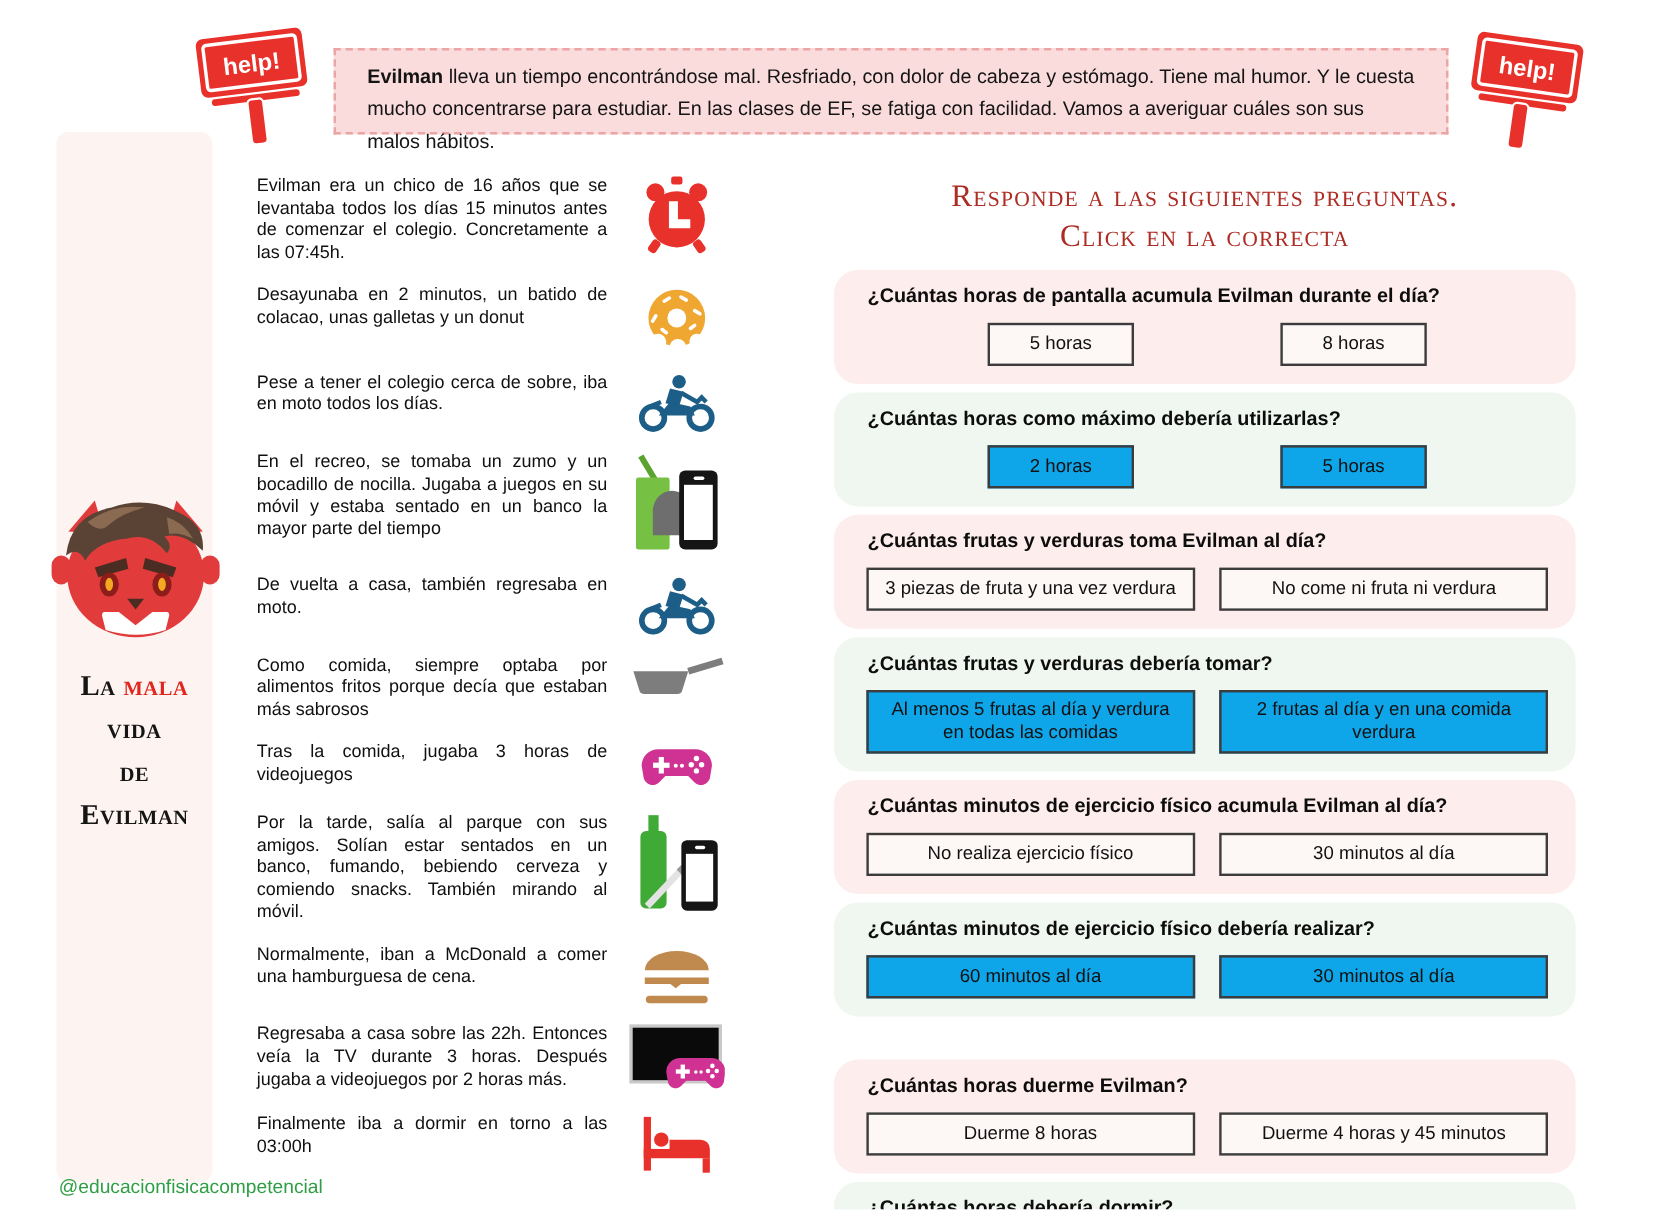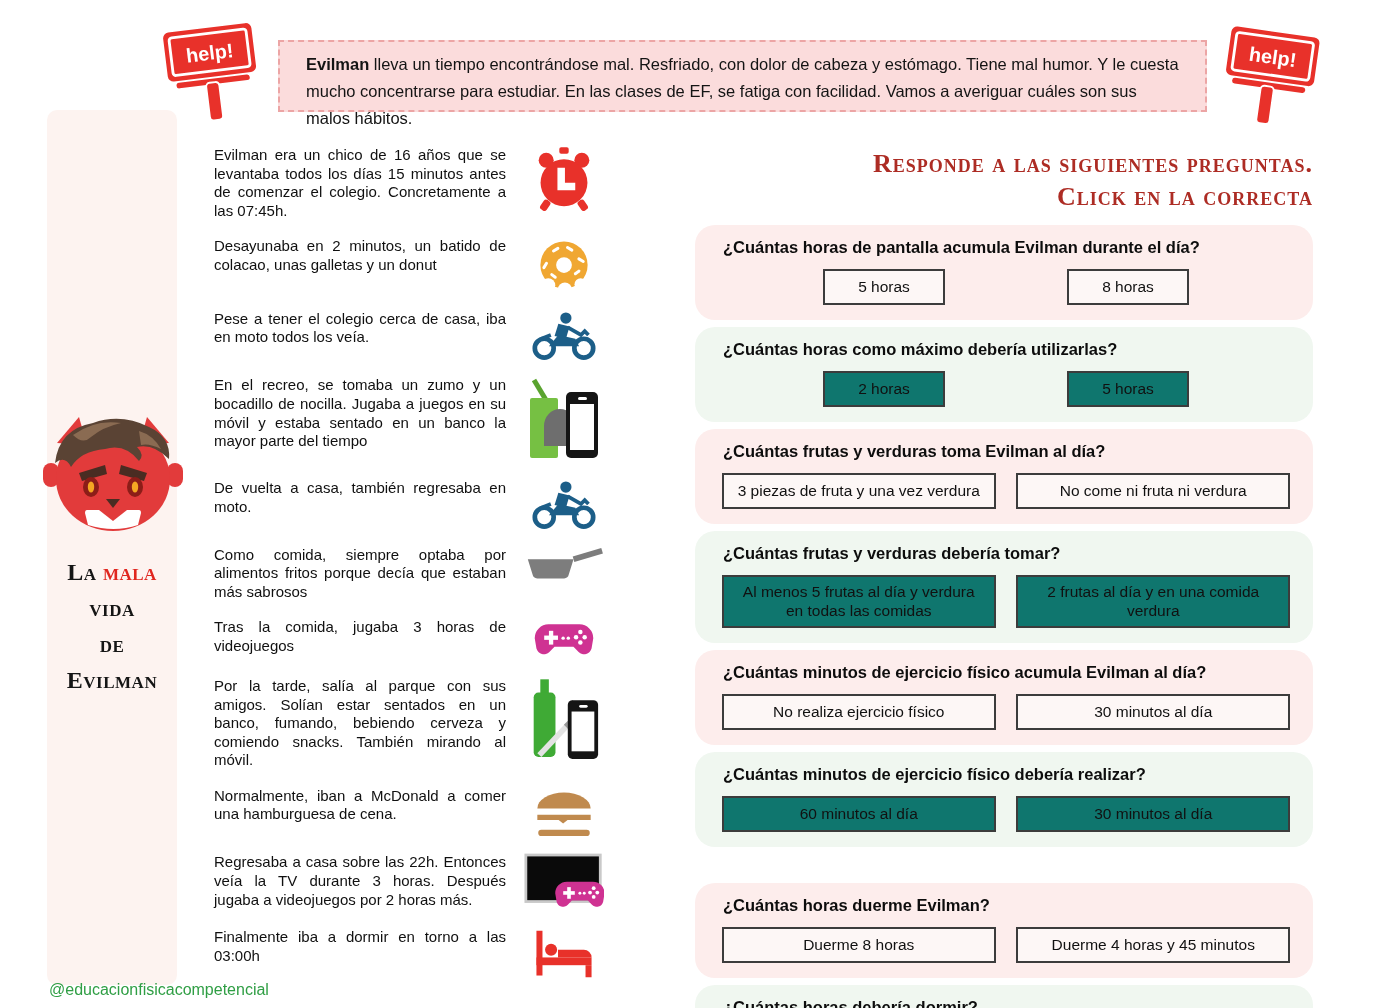--- a/index.html
+++ b/index.html
@@ -26,34 +26,34 @@
 
   
   .story{position:absolute;left:200px;top:146px;width:398px;height:834px;
          display:flex;flex-direction:column;justify-content:space-between;margin-left:14px;}
   .story-row{display:flex;align-items:flex-start;}
   .story-text{width:292px;font-size:15px;line-height:1.24;text-align:justify;color:#101010;}
   .story-icon{width:96px;display:flex;justify-content:center;align-items:flex-start;margin-left:10px;}
 
   
   .quiz{position:absolute;left:695px;top:148px;width:618px;}
-  .quiz-heading{text-align:right;font-family:"Liberation Serif",serif;font-weight:bold;
+  .quiz-heading{text-align:center;font-family:"Liberation Serif",serif;font-weight:normal;
                 font-variant:small-caps;font-size:26px;line-height:1.25;color:#ad2c24;
                 letter-spacing:1px;margin-bottom:12px;}
   .panel{border-radius:20px;padding:13px 16px 15px 20px;box-sizing:border-box;margin-top:7px;}
   .panel.pink{background:#fdedec;}
   .panel.green{background:#f0f7f0;}
   .panel:nth-of-type(7){margin-top:36px;}
   .q-text{font-size:16.5px;font-weight:bold;color:#0d0d0d;margin:0 0 12px 8px;}
   .q-options{display:flex;justify-content:space-evenly;align-items:stretch;gap:14px;}
   .opt{display:flex;align-items:center;justify-content:center;text-align:center;
        border:2px solid #3c3c3c;font-size:15.5px;color:#111;min-height:36px;
        padding:5px 12px;box-sizing:border-box;cursor:pointer;background:#fff;line-height:1.25;}
   .panel.pink .opt{background:#fdf7f6;}
-  .panel.green .opt{background:#0f766e;}
+  .panel.green .opt{background:#0ea5e9;}
   .opt.narrow{width:122px;}
   .opt.wide{width:47%;}
 
   .footer{position:absolute;left:30px;top:981px;font-size:16px;color:#2f9e44;margin-left:19px;}
 </style>
 </head>
 <body>
 
 <div id="page">
 
@@ -132,21 +132,21 @@
               <line x1="36" y1="12" x2="41" y2="15"></line>
               <line x1="49" y1="25" x2="54" y2="28"></line>
               <line x1="12" y1="30" x2="9" y2="35"></line>
               <line x1="18" y1="43" x2="22" y2="46"></line>
               <line x1="45" y1="42" x2="49" y2="39"></line>
             </g>
           </svg>
         </span>
       </div>
       <div class="story-row">
-        <div class="story-text">Pese a tener el colegio cerca de casa, iba en moto todos los veía.</div>
+        <div class="story-text">Pese a tener el colegio cerca de sobre, iba en moto todos los días.</div>
         <span class="story-icon">
           <svg width="64" height="50" viewBox="0 0 68 52">
             <g fill="#1c5e88">
               <circle cx="13" cy="40" r="10" fill="none" stroke="#1c5e88" stroke-width="5"></circle>
               <circle cx="55" cy="40" r="10" fill="none" stroke="#1c5e88" stroke-width="5"></circle>
               <circle cx="36" cy="8" r="6"></circle>
               <path d="M28 14 L40 17 L36 30 L24 27 Z"></path>
               <path d="M18 38 L28 26 L46 30 L50 38 Z"></path>
               <path d="M38 18 L52 26 L56 22 L60 26" stroke="#1c5e88" stroke-width="4" fill="none"></path>
               <path d="M10 30 L20 26" stroke="#1c5e88" stroke-width="4"></path>

